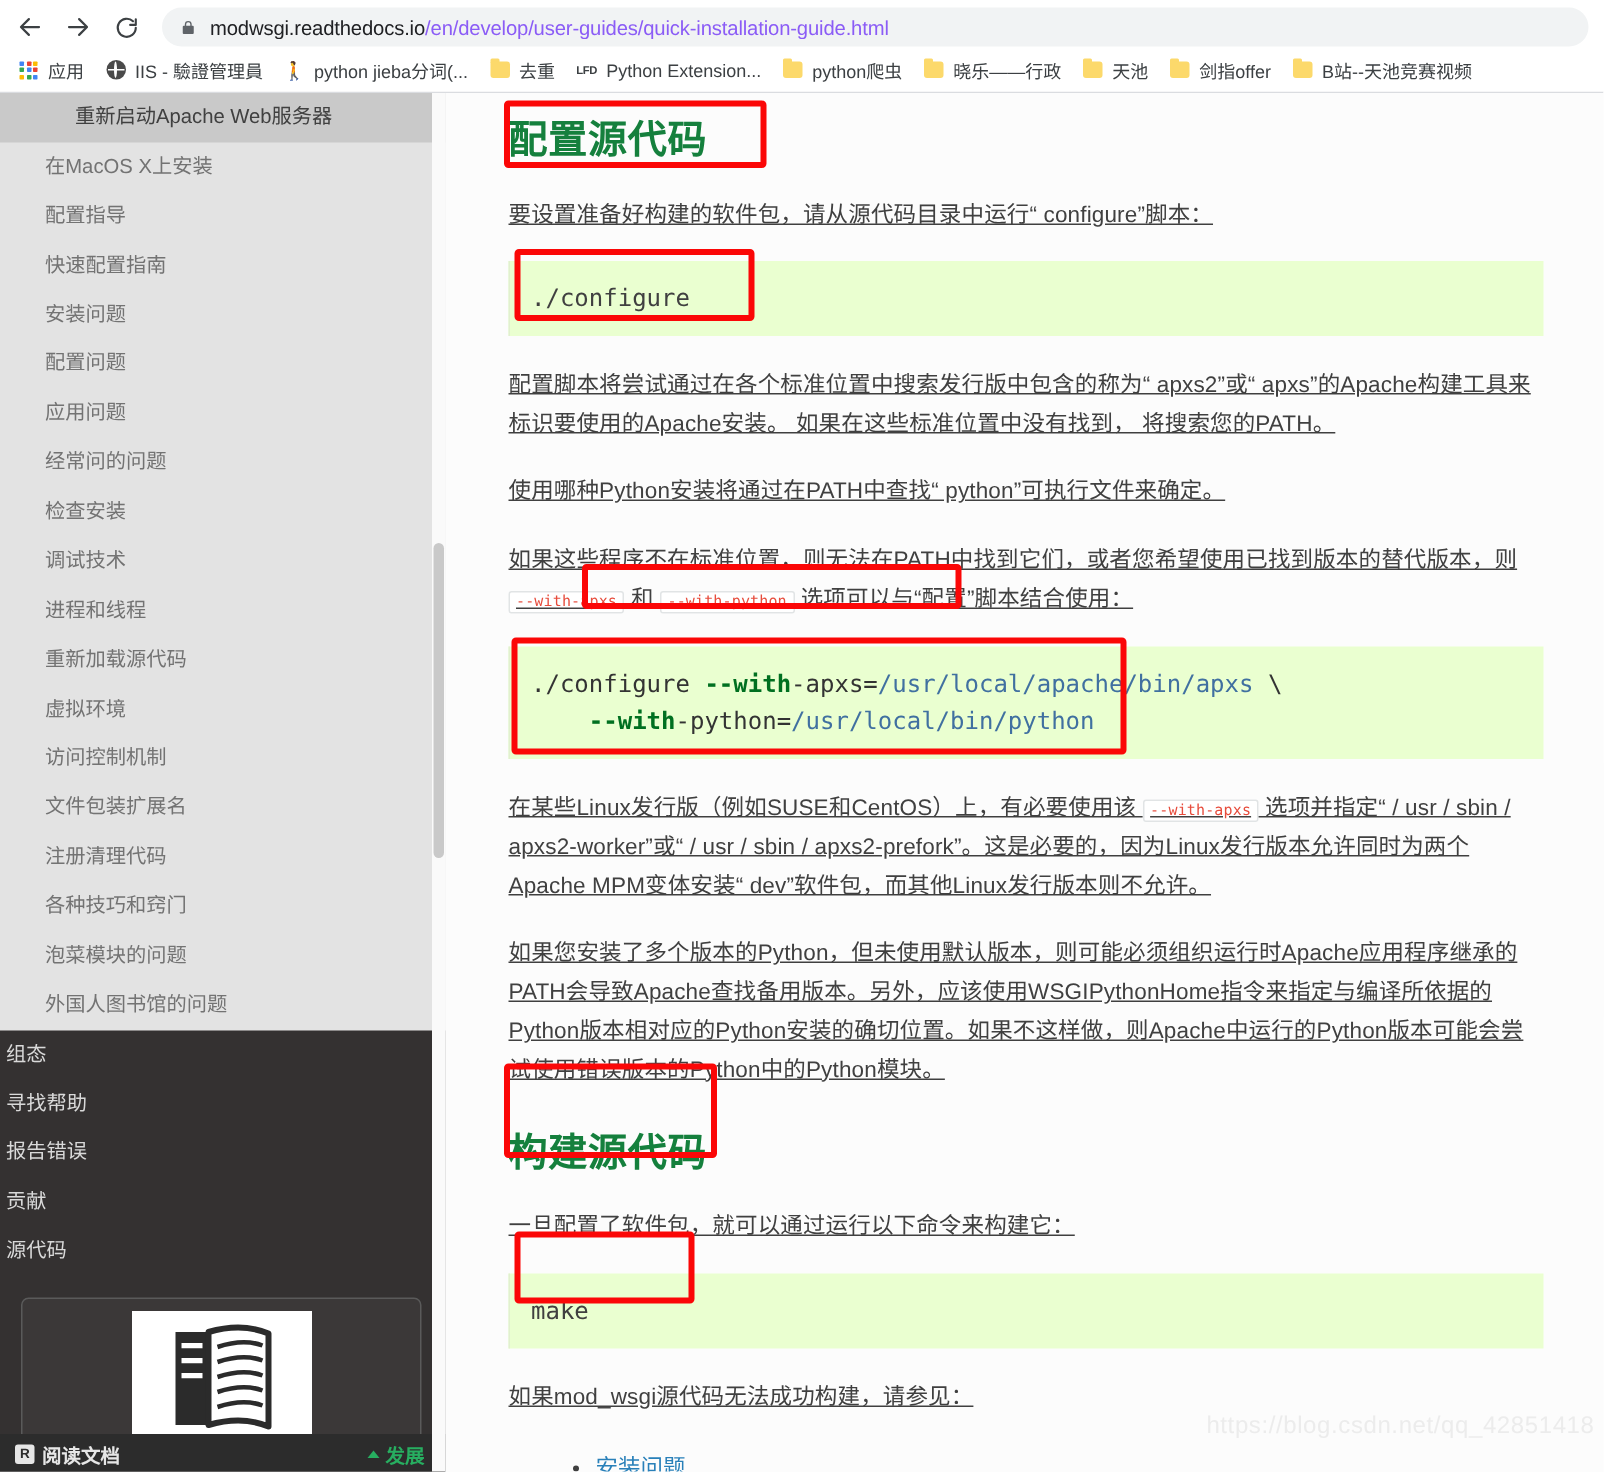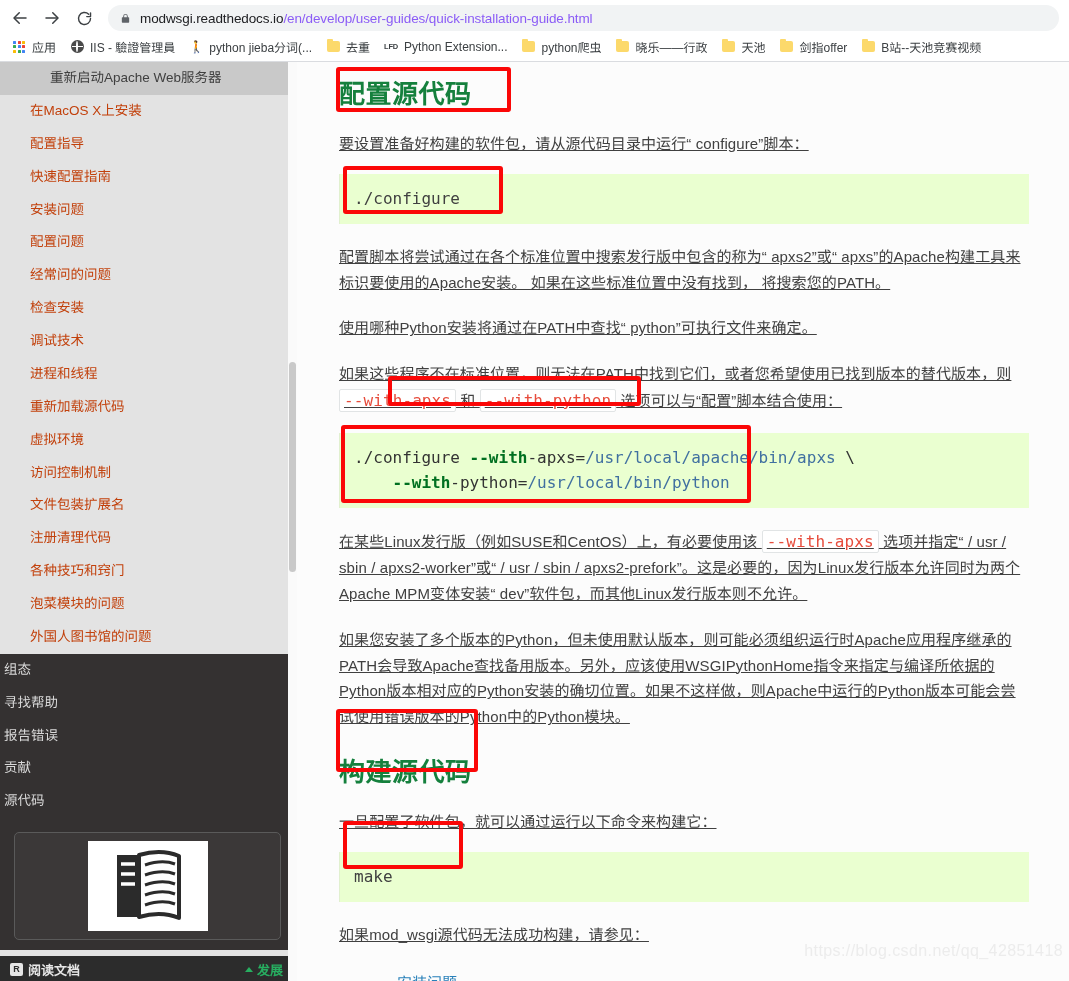--- a/index.html
+++ b/index.html
@@ -170,21 +170,21 @@
     height: 920px;
     background: #e3e3e3;
     position: relative;
     overflow: hidden;
     font-family: "Liberation Sans", "DejaVu Sans", sans-serif;
   }
   .nav-list { list-style: none; margin: 0; padding: 0; }
   .nav-item {
     display: block;
     font-size: 13.5px;
-    color: #c2410c;
+    color: #737373;
     padding: 8px 0 8px 30px;
     line-height: 1.25;
     white-space: nowrap;
   }
   .nav-item.sub {
     background: #c9c9c9;
     padding-left: 50px;
     color: #404040;
   }
   .nav-section-dark {
@@ -311,21 +311,21 @@
     color: #404040;
     white-space: pre;
     overflow: hidden;
   }
   .code-block .kw { color: #007020; font-weight: bold; }
   .code-block .pth { color: #4070a0; }
   .code-block .pln { color: #333333; }
 
   code.inline {
     font-family: "DejaVu Sans Mono", "Liberation Mono", monospace;
-    font-size: 16px;
+    font-size: 10px;
     color: #e74c3c;
     background: #ffffff;
     border: 1px solid #e1e4e5;
     border-radius: 2px;
     padding: 1px 4px;
     white-space: nowrap;
   }
 
   ul.doc-ul {
     margin: 22px 0 0 0;
@@ -480,20 +480,21 @@
     <ul class="nav-list">
       <li class="nav-item sub">重新启动Apache Web服务器</li>
     </ul>
 
     <ul class="nav-list">
       <li class="nav-item">在MacOS X上安装</li>
       <li class="nav-item">配置指导</li>
       <li class="nav-item">快速配置指南</li>
       <li class="nav-item">安装问题</li>
       <li class="nav-item">配置问题</li>
+      <li class="nav-item">应用问题</li>
       <li class="nav-item">经常问的问题</li>
       <li class="nav-item">检查安装</li>
       <li class="nav-item">调试技术</li>
       <li class="nav-item">进程和线程</li>
       <li class="nav-item">重新加载源代码</li>
       <li class="nav-item">虚拟环境</li>
       <li class="nav-item">访问控制机制</li>
       <li class="nav-item">文件包装扩展名</li>
       <li class="nav-item">注册清理代码</li>
       <li class="nav-item">各种技巧和窍门</li>

